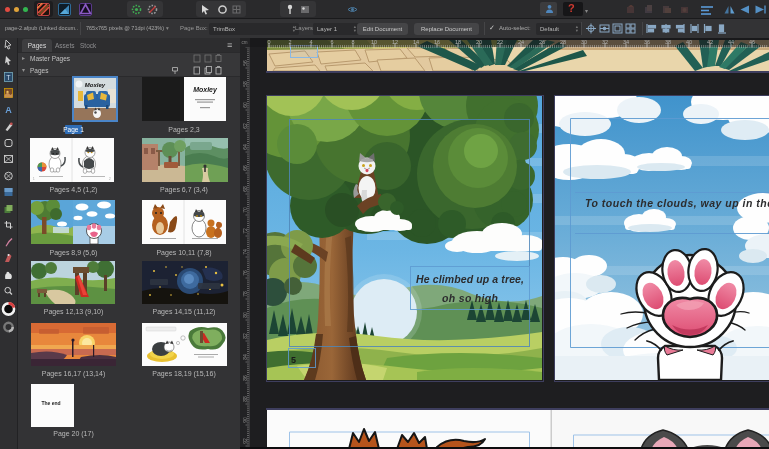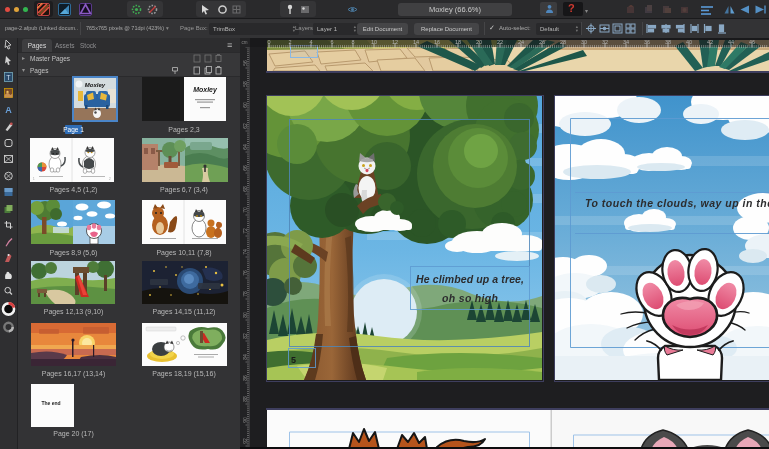--- a/index.html
+++ b/index.html
@@ -73,21 +73,20 @@
     </svg>
 <svg class="abs" style="left:300px;top:4px;" width="11" height="11">
       <rect x="1" y="2" width="8" height="7" fill="#6a6a6c"></rect>
       <circle cx="3.5" cy="4.5" r="1.2" fill="#d8d8d8"></circle>
     </svg>
 <svg class="abs" style="left:347px;top:5px;" width="11" height="9">
       <path d="M1,4.5 Q5.5,0.5 10,4.5 Q5.5,8.5 1,4.5 Z" fill="none" stroke="#4a7aa0" stroke-width="1"></path>
       <circle cx="5.5" cy="4.5" r="1.5" fill="#4a7aa0"></circle>
     </svg>
 
-<div class="btn abs" style="left:398px;top:2.5px;width:114px;height:13px;background:#404042;">Moxley (66.6%)</div>
 
 <div class="abs" style="left:540px;top:2px;width:17px;height:14px;background:#3c3c3e;border-radius:2px;"></div>
 <svg class="abs" style="left:545px;top:4px;" width="9" height="10">
       <circle cx="4.5" cy="2.8" r="1.9" fill="#4f87bd"></circle>
       <path d="M1,9 Q1,5.5 4.5,5.5 Q8,5.5 8,9 Z" fill="#4f87bd"></path>
     </svg>
 <div class="abs" style="left:563px;top:2px;width:20px;height:14px;background:#161618;border-radius:2px;"></div>
 <div class="abs" style="left:568px;top:2px;color:#d03a30;font-size:11px;font-weight:bold;">?</div>
 <div class="abs" style="left:585px;top:7px;color:#888;font-size:6px;">▾</div>
 <svg class="abs" style="left:626px;top:5px;" width="70" height="9" opacity="0.35">

